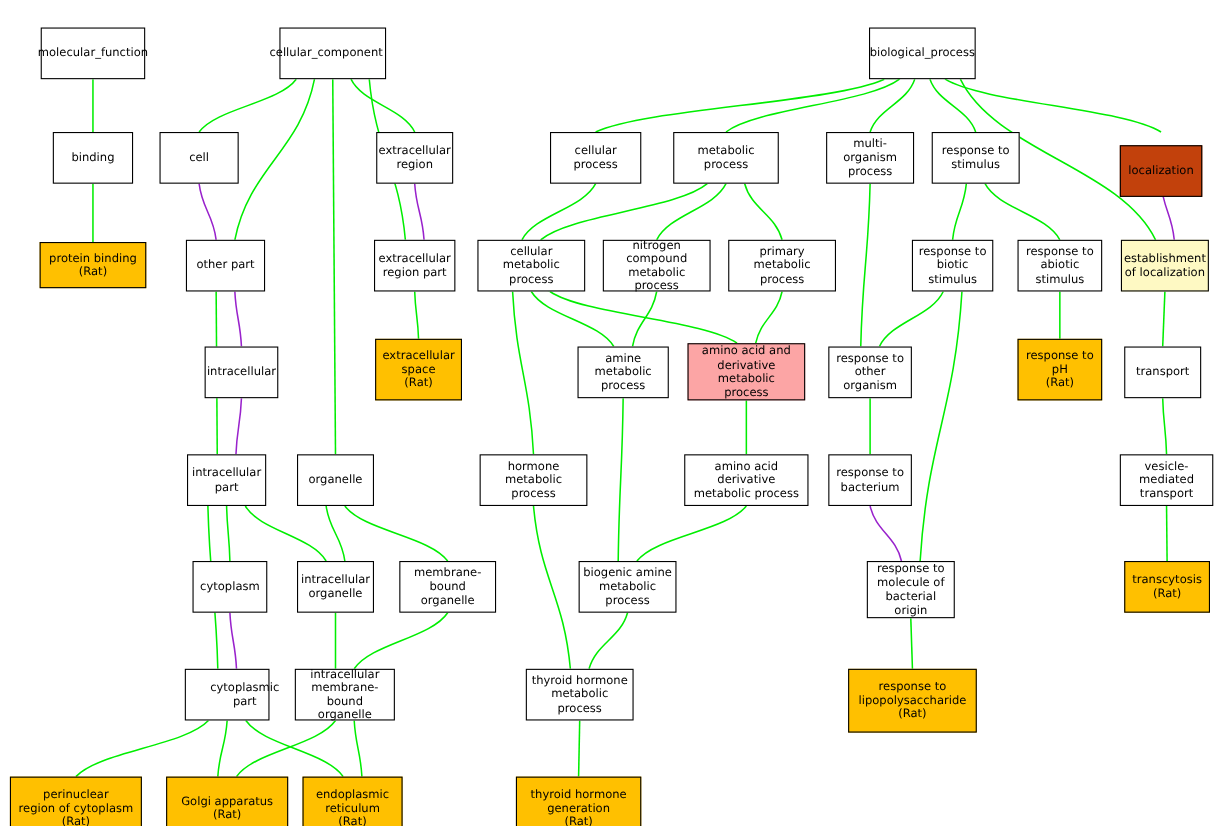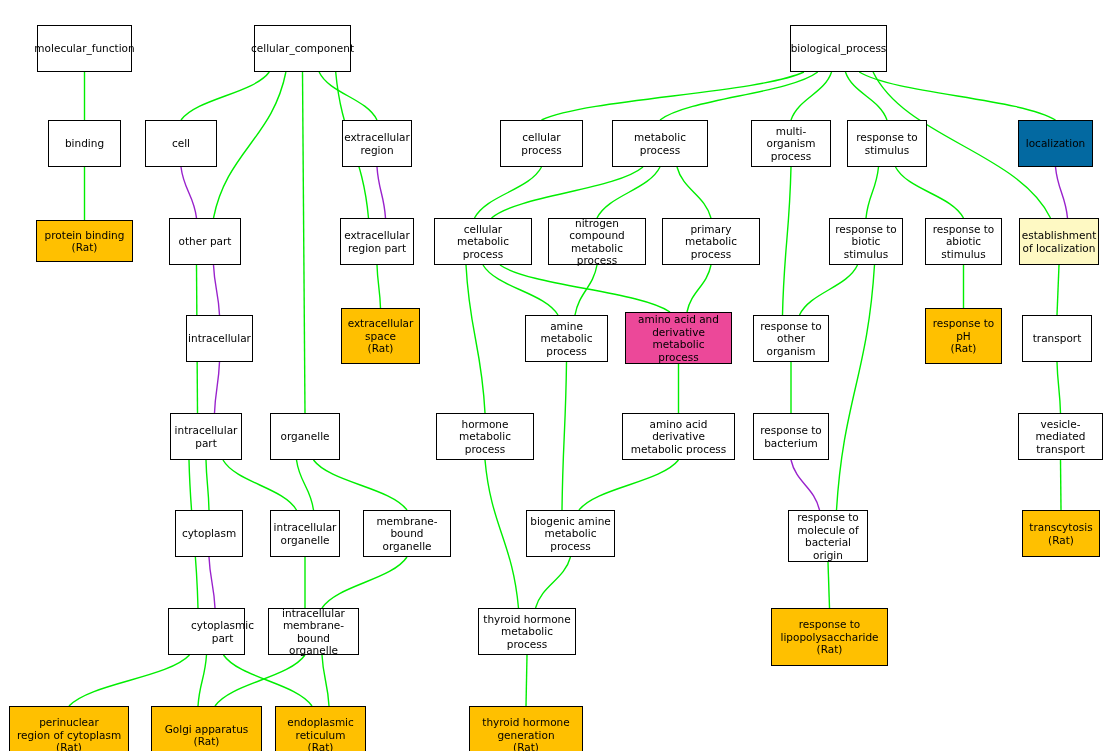--- a/index.html
+++ b/index.html
@@ -142,21 +142,21 @@
       <div class="go-node" style="left: 37px; top: 9px; width: 95px; height: 47px; background: rgb(255, 255, 255); border-color: rgb(0, 0, 0);">
         <span class="lbl">molecular_function</span>
       </div>
       <div class="go-node" style="left: 48px; top: 104px; width: 73px; height: 47px; background: rgb(255, 255, 255); border-color: rgb(0, 0, 0);">
         <span class="lbl">binding</span>
       </div>
       <div class="go-node term" style="left: 36px; top: 204px; width: 97px; height: 42px; background: rgb(255, 192, 0); border-color: rgb(0, 0, 0);">
         <span class="lbl">protein binding
 (Rat)</span>
       </div>
-      <div class="go-node" style="left: 254px; top: 9px; width: 97px; height: 47px; background: rgb(255, 255, 255); border-color: rgb(0, 0, 0);">
+      <div class="go-node" style="left: 254px; top: 9px; width: 97px; height: 47px; background: rgb(255, 255, 255); border-color: rgb(0, 0, 0); justify-content: flex-end;">
         <span class="lbl">cellular_component</span>
       </div>
       <div class="go-node" style="left: 145px; top: 104px; width: 72px; height: 47px; background: rgb(255, 255, 255); border-color: rgb(0, 0, 0);">
         <span class="lbl">cell</span>
       </div>
       <div class="go-node" style="left: 169px; top: 202px; width: 72px; height: 47px; background: rgb(255, 255, 255); border-color: rgb(0, 0, 0);">
         <span class="lbl">other part</span>
       </div>
       <div class="go-node" style="left: 186px; top: 299px; width: 67px; height: 47px; background: rgb(255, 255, 255); border-color: rgb(0, 0, 0);">
         <span class="lbl">intracellular</span>
@@ -233,21 +233,21 @@
 metabolic process</span>
       </div>
       <div class="go-node" style="left: 662px; top: 202px; width: 98px; height: 47px; background: rgb(255, 255, 255); border-color: rgb(0, 0, 0);">
         <span class="lbl">primary metabolic
 process</span>
       </div>
       <div class="go-node" style="left: 525px; top: 299px; width: 83px; height: 47px; background: rgb(255, 255, 255); border-color: rgb(0, 0, 0);">
         <span class="lbl">amine metabolic
 process</span>
       </div>
-      <div class="go-node" style="left: 625px; top: 296px; width: 107px; height: 52px; background: #ec4899; border-color: rgb(0, 0, 0);">
+      <div class="go-node" style="left: 625px; top: 296px; width: 107px; height: 52px; background: #fca5a5; border-color: rgb(0, 0, 0);">
         <span class="lbl">amino acid and
 derivative metabolic
 process</span>
       </div>
       <div class="go-node" style="left: 436px; top: 397px; width: 98px; height: 47px; background: rgb(255, 255, 255); border-color: rgb(0, 0, 0);">
         <span class="lbl">hormone metabolic
 process</span>
       </div>
       <div class="go-node" style="left: 622px; top: 397px; width: 113px; height: 47px; background: rgb(255, 255, 255); border-color: rgb(0, 0, 0);">
         <span class="lbl">amino acid derivative
@@ -298,21 +298,21 @@
       <div class="go-node" style="left: 788px; top: 494px; width: 80px; height: 52px; background: rgb(255, 255, 255); border-color: rgb(0, 0, 0);">
         <span class="lbl">response to
 molecule of
 bacterial origin</span>
       </div>
       <div class="go-node term" style="left: 771px; top: 592px; width: 117px; height: 58px; background: rgb(255, 192, 0); border-color: rgb(0, 0, 0);">
         <span class="lbl">response to
 lipopolysaccharide
 (Rat)</span>
       </div>
-      <div class="go-node" style="left: 1018px; top: 104px; width: 75px; height: 47px; background: #0369a1; border-color: rgb(0, 0, 0);">
+      <div class="go-node" style="left: 1018px; top: 116px; width: 75px; height: 47px; background: #c2410c; border-color: rgb(0, 0, 0);">
         <span class="lbl">localization</span>
       </div>
       <div class="go-node" style="left: 1019px; top: 202px; width: 80px; height: 47px; background: #fef9c3; border-color: rgb(0, 0, 0);">
         <span class="lbl">establishment
 of localization</span>
       </div>
       <div class="go-node" style="left: 1022px; top: 299px; width: 70px; height: 47px; background: rgb(255, 255, 255); border-color: rgb(0, 0, 0);">
         <span class="lbl">transport</span>
       </div>
       <div class="go-node" style="left: 1018px; top: 397px; width: 85px; height: 47px; background: rgb(255, 255, 255); border-color: rgb(0, 0, 0);">

